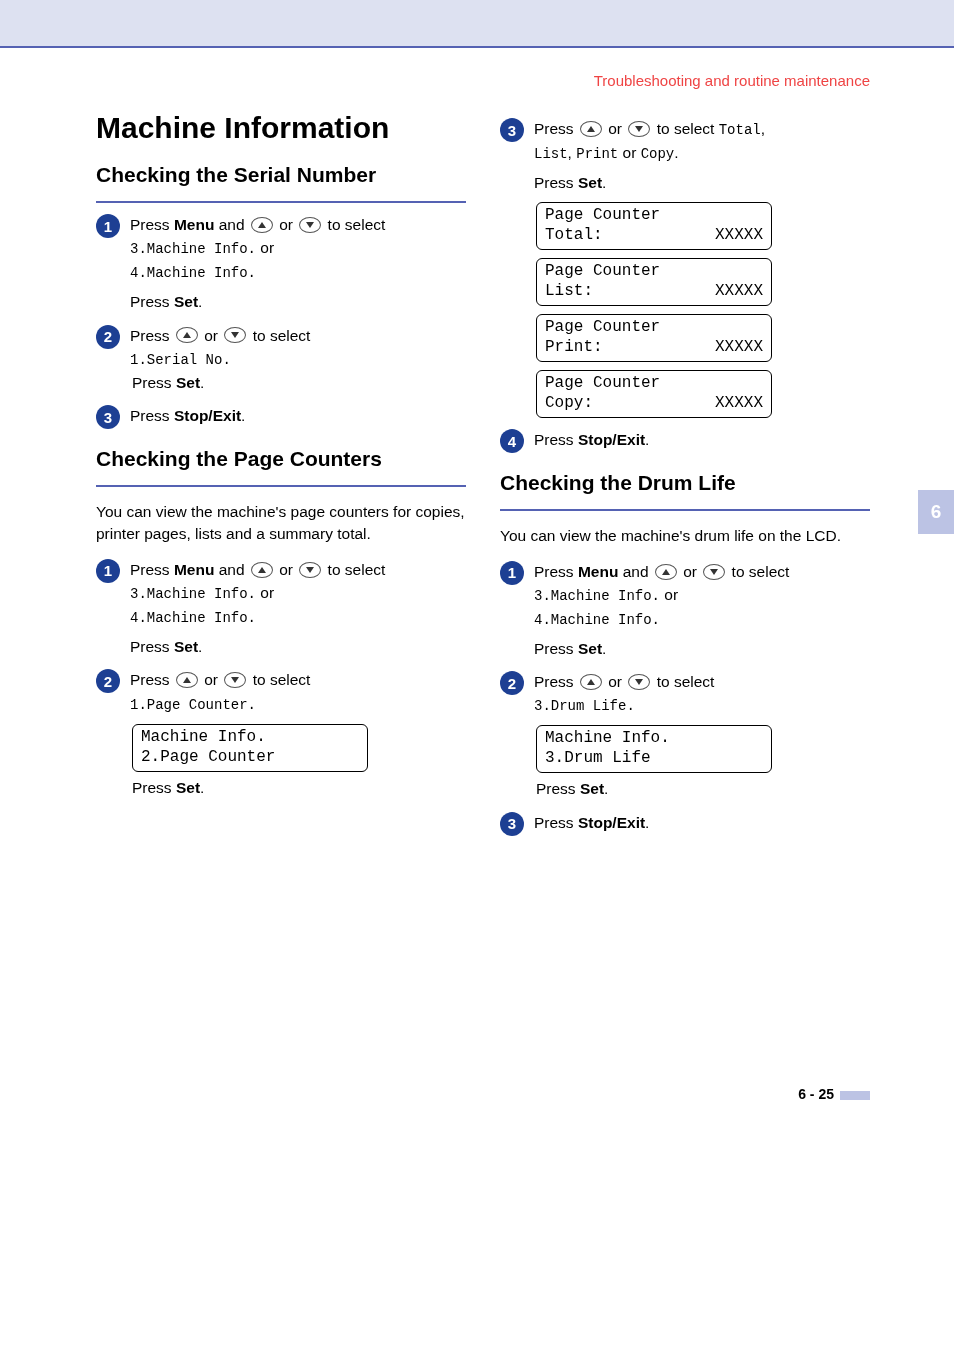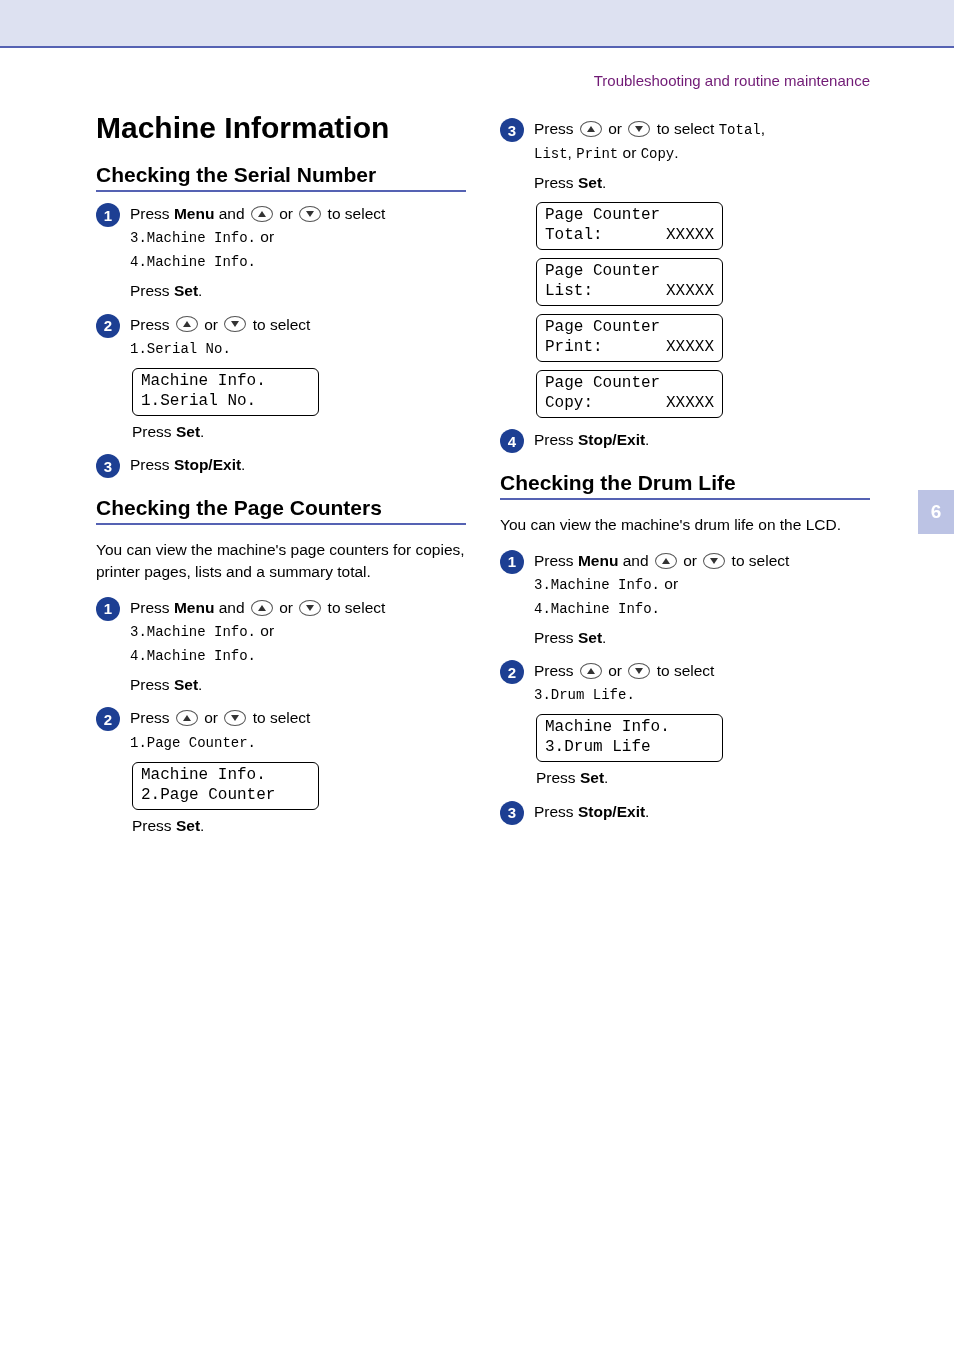--- a/index.html
+++ b/index.html
@@ -17,21 +17,21 @@
   }
   .top-line {
     height: 2px;
     background: #5562b3;
     width: 100%;
   }
   .header-area {
     padding: 24px 84px 0 0;
     text-align: right;
     font-size: 15px;
-    color: #701a75;
+    color: #ef4444;
   }
   .page-wrap {
     padding: 8px 84px 20px 96px;
   }
   .columns {
     display: flex;
     gap: 34px;
   }
   .col {
     flex: 1;
@@ -42,21 +42,21 @@
     font-weight: bold;
     margin: 14px 0 18px 0;
     color: #000;
   }
   h2 {
     font-size: 21px;
     font-weight: bold;
     margin: 18px 0 4px 0;
     color: #000;
     border-bottom: 2px solid #5562b3;
-    padding-bottom: 3px;
+    padding-bottom: 14px;
   }
   p.intro {
     font-size: 15.5px;
     line-height: 1.45;
     margin: 14px 0 12px 0;
     color: #000;
   }
   .step {
     display: flex;
     align-items: flex-start;
@@ -92,21 +92,21 @@
     font-size: 14px;
   }
   .lcd {
     border: 1.5px solid #000;
     border-radius: 6px;
     padding: 2px 8px 4px 8px;
     font-family: "Courier New", Courier, monospace;
     font-size: 16px;
     line-height: 1.25;
     margin: 8px 0 4px 36px;
-    width: 187px;
+    width: 236px;
     white-space: pre;
   }
   .lcd-row2 {
     display: flex;
     justify-content: space-between;
   }
   .icon-btn {
     display: inline-flex;
     align-items: center;
     justify-content: center;
@@ -198,22 +198,20 @@
                   <polygon points="5,1 9,7 1,7" fill="#333"></polygon>
                 </svg>
               </span><span> or </span><span class="icon-btn">
                 <svg width="10" height="8">
                   <polygon points="1,1 9,1 5,7" fill="#333"></polygon>
                 </svg>
               </span><span> to select</span><br>
             <span class="mono">1.Serial No.</span>
           </div>
         </div>
-        <div class="lcd"><span>Machine Info.</span>
-<span>1.Serial No.</span></div>
         <div class="stepbody" style="margin-left:36px;">
           <span>Press </span><span class="bold">Set</span><span>.</span>
         </div>
 
         <div class="step">
           <div class="stepnum">3</div>
           <div class="stepbody">
             <span>Press </span><span class="bold">Stop/Exit</span><span>.</span>
           </div>
         </div>
@@ -348,13 +346,16 @@
             <span>Press </span><span class="bold">Stop/Exit</span><span>.</span>
           </div>
         </div>
 
       </div>
     </div>
 
     <div style="height:230px;"></div>
   </div>
 
+  <div class="footer">
+    <span>6 - 25</span><span class="footer-bar"></span>
+  </div>
 </div>
 
 </body></html>

